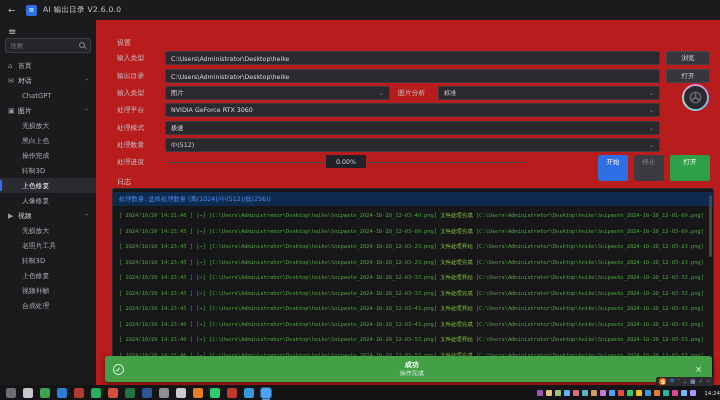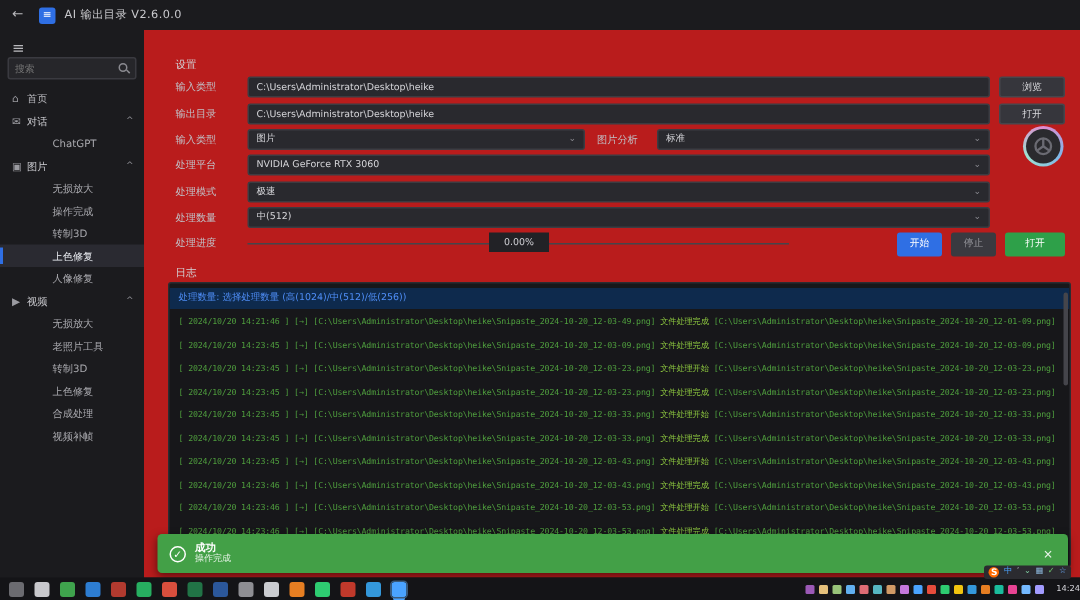--- a/index.html
+++ b/index.html
@@ -18,55 +18,55 @@
   .hamburger { color:#b9b9bd; font-size:10px; margin:3px 0 0 8px; display:inline-block; }
   .searchbox { position:absolute; left:5px; top:18px; width:86px; height:15px; background:#26262a; border:1px solid #3a3a40; border-radius:2px; display:flex; align-items:center; padding:0 4px; }
   .searchbox input { flex:1; min-width:0; background:transparent; border:none; outline:none; color:#cfcfd4; font-size:6.5px; font-family:inherit; }
   .search-ico { position:relative; width:7px; height:7px; flex:0 0 auto; }
   .search-ico::before { content:""; position:absolute; left:0; top:0; width:4px; height:4px; border:1px solid #8a8a90; border-radius:50%; }
   .search-ico::after { content:""; position:absolute; left:4.5px; top:4.5px; width:2.5px; height:1px; background:#8a8a90; transform:rotate(45deg); }
   .nav { position:absolute; left:0; top:38px; width:96px; list-style:none; }
   .nav li { position:relative; height:15px; display:flex; align-items:center; color:#b4b4b9; font-size:6.8px; padding-left:8px; cursor:default; }
   .nav li .nav-ico { width:10px; color:#9a9aa0; font-size:7px; flex:0 0 auto; }
   .nav li .nav-chev { position:absolute; right:7px; color:#8a8a90; font-size:6px; }
-  .nav li.sub { padding-left:35px; color:#aaaaaf; }
+  .nav li.sub { padding-left:22px; color:#aaaaaf; }
   .nav li.group { color:#cfcfd4; }
   .nav li.selected { background:#2a2a31; color:#eceff4; }
   .nav li.selected::before { content:""; position:absolute; left:0; top:2px; bottom:2px; width:2px; background:#2f6fe4; }
 
   
   .main { position:absolute; left:96px; top:20px; width:624px; height:365px; background:#b91c1c; }
   .panel-label { position:absolute; left:21px; color:#d2d2d6; font-size:7px; }
   .lbl { position:absolute; left:21px; width:46px; color:#c0c0c6; font-size:6.8px; line-height:14px; }
   .row-input { position:absolute; left:69px; width:495px; height:14px; background:#29292e; border:1px solid #3c3c42; border-radius:2px; color:#d6d6da; font-size:6.3px; padding:0 5px; font-family:inherit; outline:none; }
   .row-btn { position:absolute; left:570px; width:44px; height:14px; background:#36363c; border:1px solid #46464c; border-radius:2px; color:#d9d9dd; font-size:6.5px; line-height:12px; text-align:center; }
   .sel { position:absolute; height:14px; background:#29292e; border:1px solid #3c3c42; border-radius:2px; color:#d6d6da; font-size:6.3px; line-height:12px; padding:0 5px; }
   .sel .chev { position:absolute; right:5px; top:0; color:#8a8a90; font-size:6px; line-height:12px; }
   .ptrack { position:absolute; left:69px; top:6.5px; width:361px; height:1px; background:#45454b; }
   .ppct { position:absolute; left:230px; top:0; width:40px; text-align:center; background:#222226; color:#cfcfd4; font-size:6.3px; line-height:13px; }
-  .btn { position:absolute; height:16px; border-radius:2px; font-size:6.5px; line-height:14px; text-align:center; color:#fff; }
+  .btn { position:absolute; height:26px; border-radius:2px; font-size:6.5px; line-height:14px; text-align:center; color:#fff; }
   .btn-start { left:502px; width:30px; background:#2f6fe4; }
   .btn-stop  { left:538px; width:30px; background:#3a3a40; color:#9a9aa0; }
   .btn-open  { left:574px; width:40px; background:#2ea049; }
 
   
   .log { position:absolute; left:16px; top:168px; width:602px; height:190px; background:#17171a; border:1px solid #2c2c31; border-radius:2px; overflow:hidden; }
   .log-sel { height:14px; background:#0e2a4d; color:#4f8ef7; font-size:6.3px; line-height:14px; padding-left:6px; white-space:nowrap; margin:3px 0 2px 0; }
   .log-line { height:15.5px; line-height:15.5px; padding-left:6px; white-space:nowrap; font-family:"DejaVu Sans Mono", monospace; font-size:5.5px; letter-spacing:-0.1px; }
   .lg { color:#4f9e3e; } .ls { color:#8cc63f; }
   .log-scroll { position:absolute; right:1px; top:6px; width:3px; height:62px; background:#45454b; border-radius:2px; }
 
   
   .avatar { position:absolute; left:586px; top:64px; width:27px; height:27px; border-radius:50%; background:conic-gradient(#e08bd0,#7fb7e8,#9fe0d0,#e08bd0); display:flex; align-items:center; justify-content:center; }
   .avatar .inner { width:23px; height:23px; border-radius:50%; background:#2a2a2e; display:flex; align-items:center; justify-content:center; }
 
   
   .toast { position:absolute; left:105px; top:356px; width:607px; height:26px; background:#43a047; border-radius:3px; box-shadow:0 2px 6px rgba(0,0,0,.5); display:flex; align-items:center; padding:0 8px; z-index:6; }
   .toast-check { width:11px; height:11px; border:1px solid #fff; border-radius:50%; color:#fff; font-size:7px; line-height:10px; text-align:center; flex:0 0 auto; margin-right:6px; }
-  .toast-texts { flex:1; }
+  .toast-texts { flex:1;text-align:center; }
   .toast-title { color:#fff; font-size:7px; font-weight:bold; line-height:8px; }
   .toast-msg { color:rgba(255,255,255,.85); font-size:6px; line-height:8px; }
   .toast-close { color:rgba(255,255,255,.9); font-size:8px; padding:0 2px; }
 
   
   .taskbar { position:absolute; left:0; bottom:0; width:720px; height:15px; background:#141417; display:flex; align-items:center; z-index:7; }
   .tb-left { display:flex; align-items:center; gap:7px; margin-left:6px; }
   .tb-ico { width:10px; height:10px; border-radius:2px; display:inline-block; }
   .tb-ico.active { outline:1px solid #3a5a7a; box-shadow:0 3px 0 -1px #4aa3ff; }
   .tb-right { margin-left:auto; display:flex; align-items:center; gap:3px; margin-right:4px; }
@@ -117,20 +117,25 @@
           <span class="nav-label">图片</span>
           <span class="nav-chev">^</span>
         </li>
         <li class="sub">
 
           <span class="nav-label">无损放大</span>
           <span class="nav-chev"></span>
         </li>
         <li class="sub">
 
+          <span class="nav-label">黑白上色</span>
+          <span class="nav-chev"></span>
+        </li>
+        <li class="sub">
+
           <span class="nav-label">操作完成</span>
           <span class="nav-chev"></span>
         </li>
         <li class="sub">
 
           <span class="nav-label">转制3D</span>
           <span class="nav-chev"></span>
         </li>
         <li class="sub selected">
 
@@ -162,26 +167,26 @@
           <span class="nav-label">转制3D</span>
           <span class="nav-chev"></span>
         </li>
         <li class="sub">
 
           <span class="nav-label">上色修复</span>
           <span class="nav-chev"></span>
         </li>
         <li class="sub">
 
+          <span class="nav-label">视频补帧</span>
+          <span class="nav-chev"></span>
+        </li>
+        <li class="sub">
+
           <span class="nav-label">合成处理</span>
-          <span class="nav-chev"></span>
-        </li>
-        <li class="sub">
-
-          <span class="nav-label">视频补帧</span>
           <span class="nav-chev"></span>
         </li>
       </ul>
   </aside>
 
   <main class="main">
     <div class="panel-label" style="top:18px">设置</div>
 
     <div class="lbl" style="top:31px">输入类型</div>
     <input class="row-input" style="top: 31px;" value="C:\Users\Administrator\Desktop\heike">

